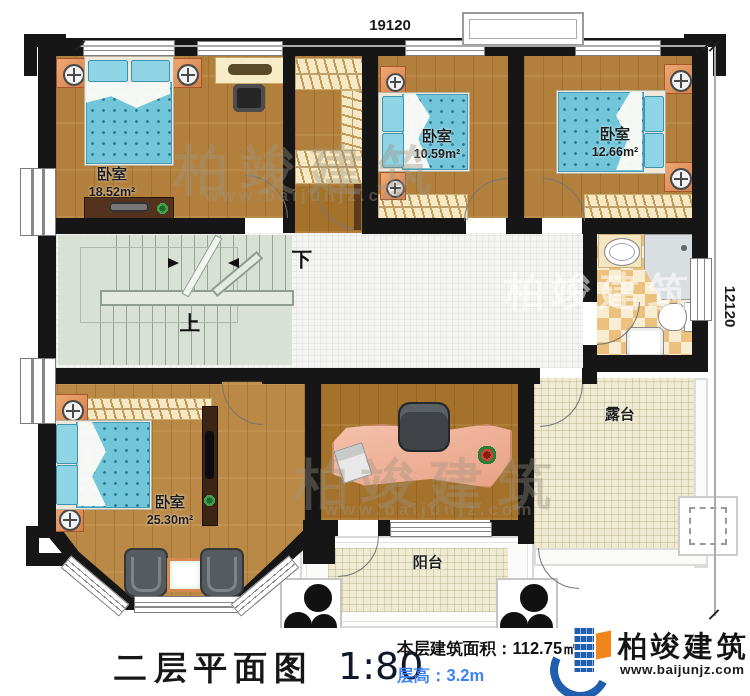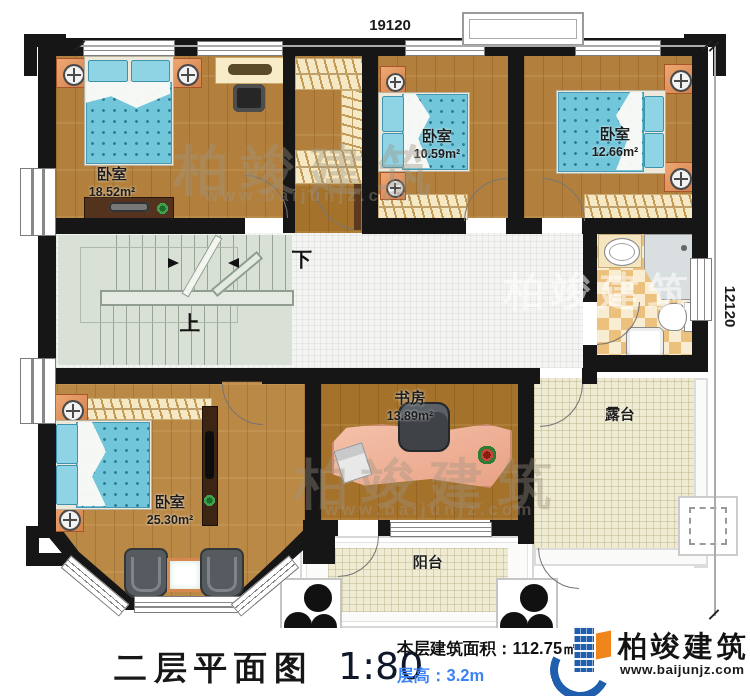--- a/index.html
+++ b/index.html
@@ -262,24 +262,20 @@
       <span class="ar">10.59m²</span>
     </div>
   <div class="rlabel" style="left:570px;top:124px;width:90px">
     <span class="nm">卧室</span>
       <span class="ar">12.66m²</span>
     </div>
   <div class="rlabel" style="left:128px;top:492px;width:84px">
     <span class="nm">卧室</span>
       <span class="ar">25.30m²</span>
     </div>
-  <div class="rlabel" style="left:362px;top:388px;width:96px">
-    <span class="nm">书房</span>
-      <span class="ar">13.89m²</span>
-    </div>
   <div class="rlabel" style="left:588px;top:404px;width:64px;font-size:16px">
     <span class="nm">露台</span>
     </div>
   <div class="rlabel" style="left:392px;top:552px;width:72px;font-size:16px">
     <span class="nm">阳台</span>
     </div>
 
   <div class="wm" style="left:100px;top:134px;width:420px;font-size:54px;letter-spacing:14px;color:rgba(158,147,130,.40)">柏竣建筑</div>
   <div class="wm" style="left:100px;top:186px;width:420px;font-size:17px;letter-spacing:4px;color:rgba(158,147,130,.42)">www.baijunjz.com</div>
   <div class="wm" style="left:170px;top:448px;width:520px;font-size:54px;letter-spacing:14px;color:rgba(158,147,130,.38)">柏竣建筑</div>

